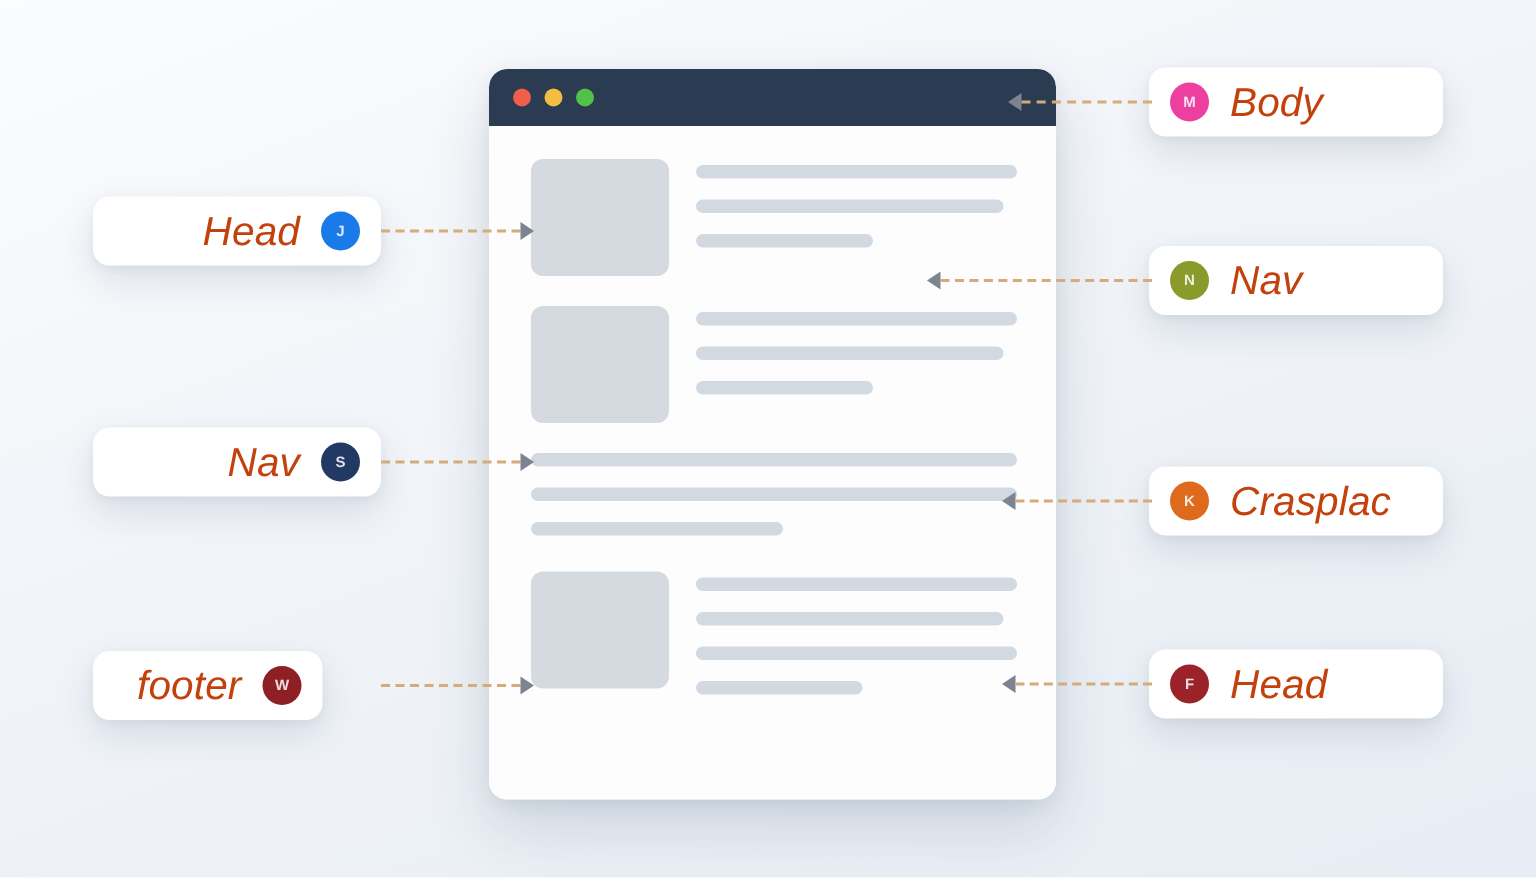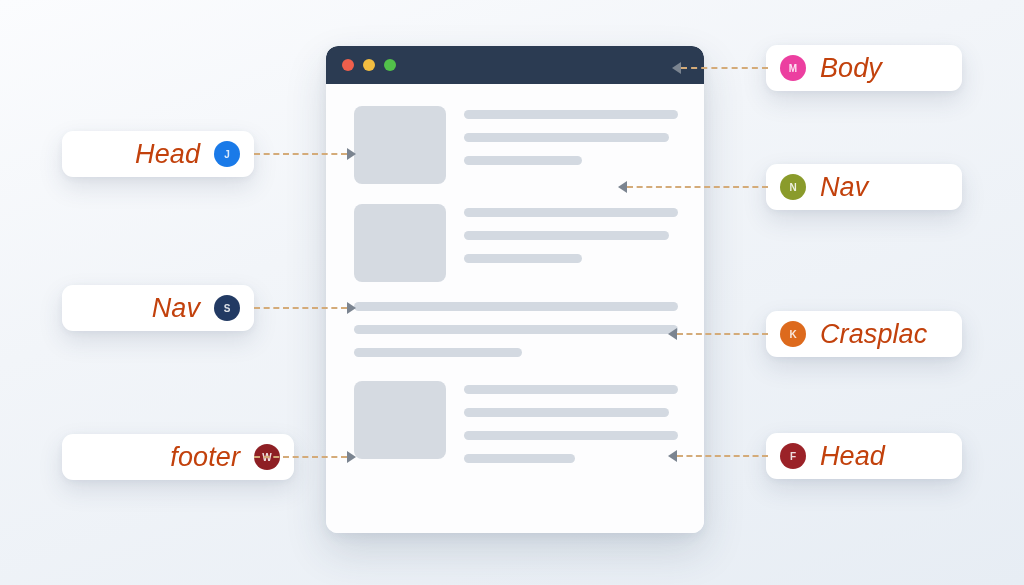--- a/index.html
+++ b/index.html
@@ -224,21 +224,21 @@
 
   <div class="pill left" style="left:62px; top:285px; width:192px;">
     <span class="pill-label">Nav</span>
     <span class="avatar" style="background:#223a63;">S</span>
   </div>
   <div class="connector" style="left:254px; top:302px; width:102px;">
     <span class="dashline"></span>
     <span class="arrowhead right"></span>
   </div>
 
-  <div class="pill left" style="left:62px; top:434px; width:232px;">
+  <div class="pill left" style="left:62px; top:434px; width:153px;">
     <span class="pill-label">footer</span>
     <span class="avatar" style="background:#8e1f24;">W</span>
   </div>
   <div class="connector" style="left:254px; top:451px; width:102px;">
     <span class="dashline"></span>
     <span class="arrowhead right"></span>
   </div>
 
   <div class="pill right" style="left:766px; top:45px; width:196px;">
     <span class="avatar" style="background:#ec3fa0;">M</span>

